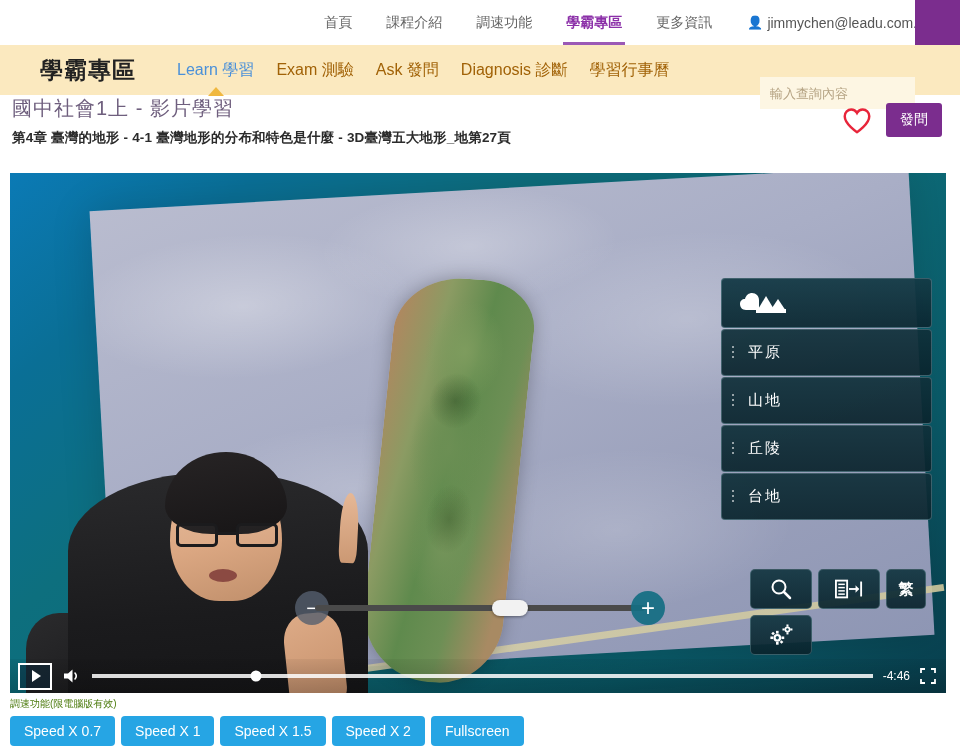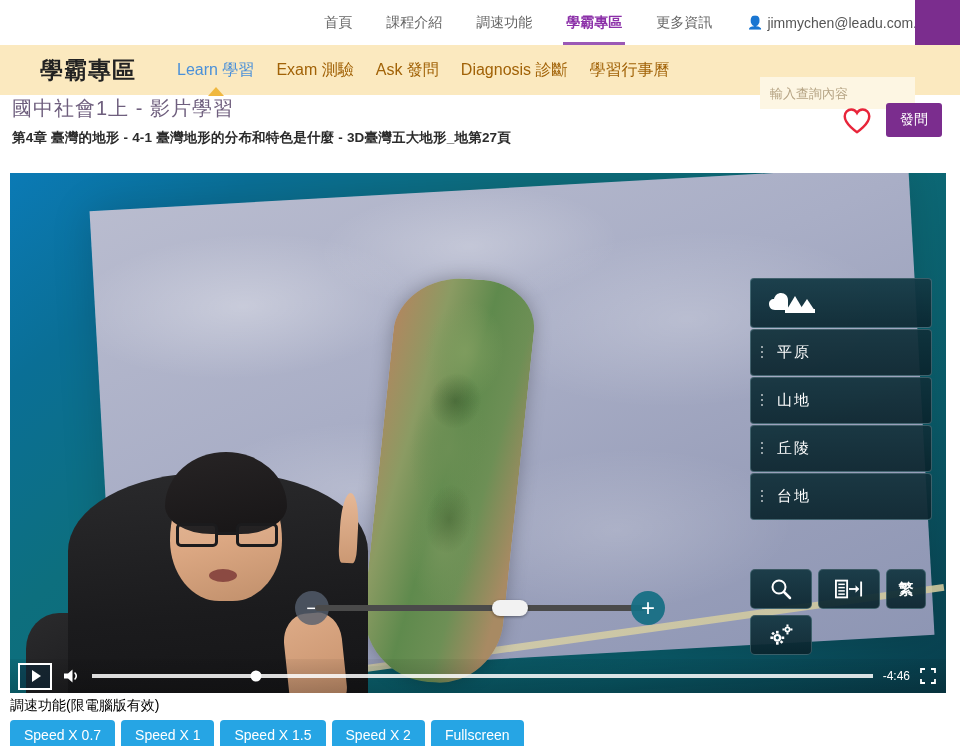--- a/index.html
+++ b/index.html
@@ -272,21 +272,21 @@
     left: 16px; top: 440px;
     width: 110px; height: 90px;
     background: linear-gradient(150deg, #2b2b2d, #19191b);
     border-radius: 30% 20% 6% 6% / 40% 30% 6% 6%;
   }
 
   
   .v-menu {
     position: absolute;
     right: 14px; top: 105px;
-    width: 182px;
+    width: 211px;
   }
   .v-menu-item {
     height: 47px;
     margin-bottom: 1px;
     background: linear-gradient(180deg, rgba(16,48,58,.93), rgba(10,36,45,.93));
     border: 1px solid rgba(150,190,200,.35);
     border-radius: 4px;
     display: flex;
     align-items: center;
     padding-left: 26px;
@@ -411,21 +411,21 @@
   .time {
     color: #ffffff;
     font-size: 12px;
     font-family: "Liberation Sans", sans-serif;
     white-space: nowrap;
   }
   .fs-btn { cursor: pointer; display: flex; align-items: center; }
 
   
   .speed-area { position: absolute; left: 10px; top: 697px; width: 940px; }
-  .speed-label { font-size: 14px; color: #000000; margin-bottom: 5px; }
+  .speed-label { font-size: 10px; color: #4d7c0f; margin-bottom: 5px; }
   .speed-row { display: flex; gap: 6px; }
   .speed-btn {
     background: #26a5e4;
     color: #ffffff;
     border: none;
     border-radius: 4px;
     font-size: 14px;
     padding: 7px 14px;
     cursor: pointer;
     font-family: "Liberation Sans", sans-serif;

